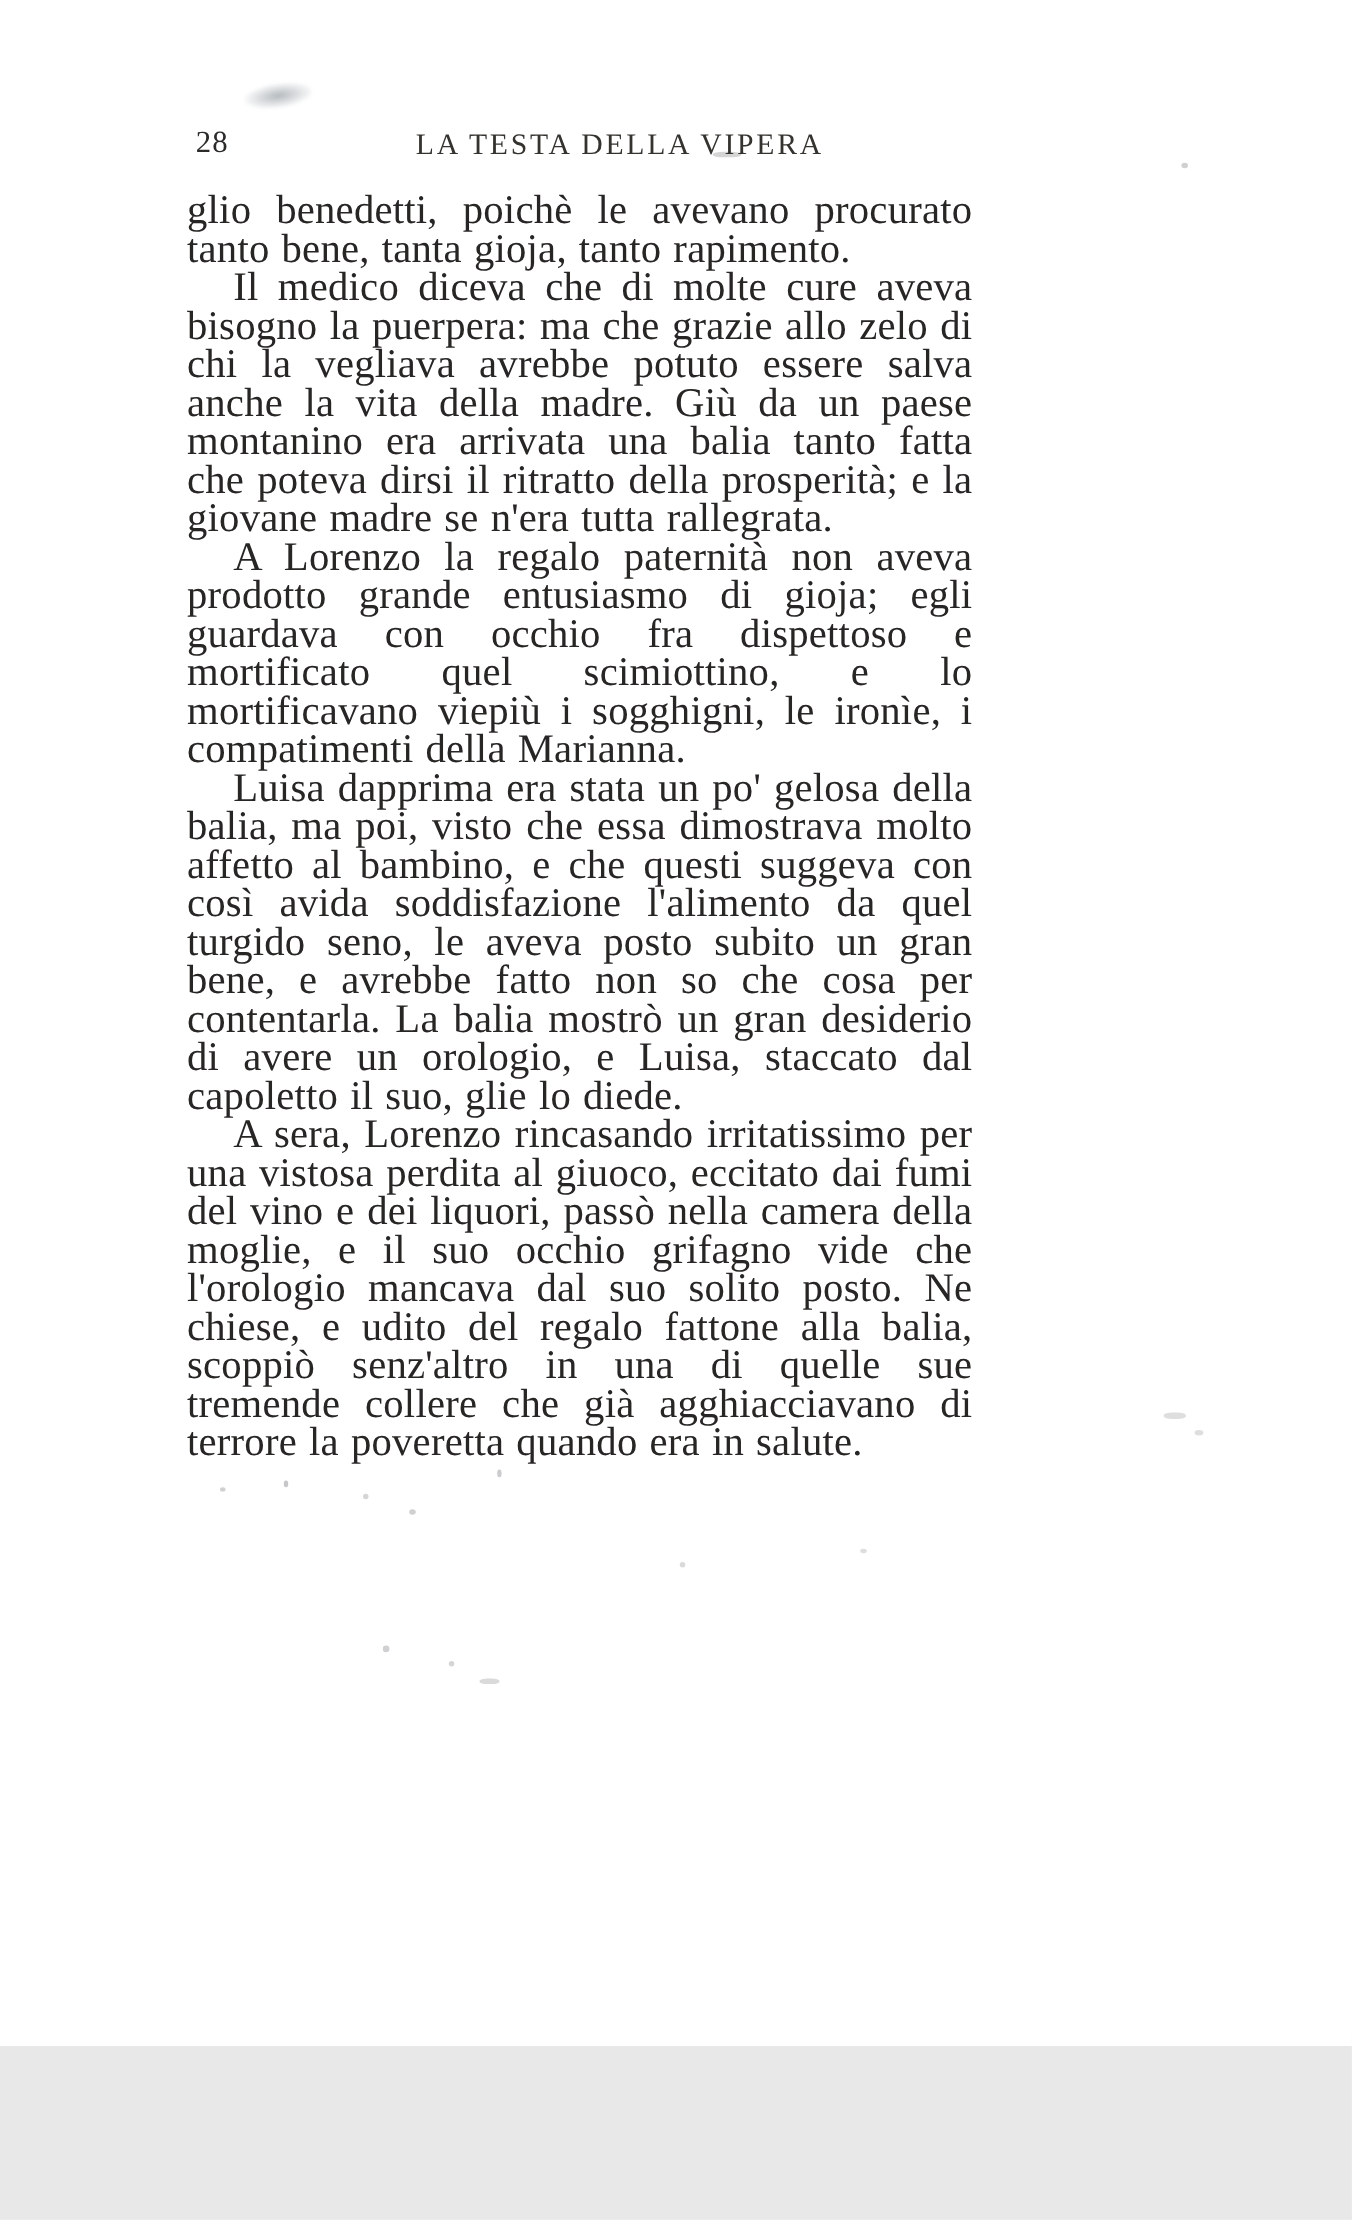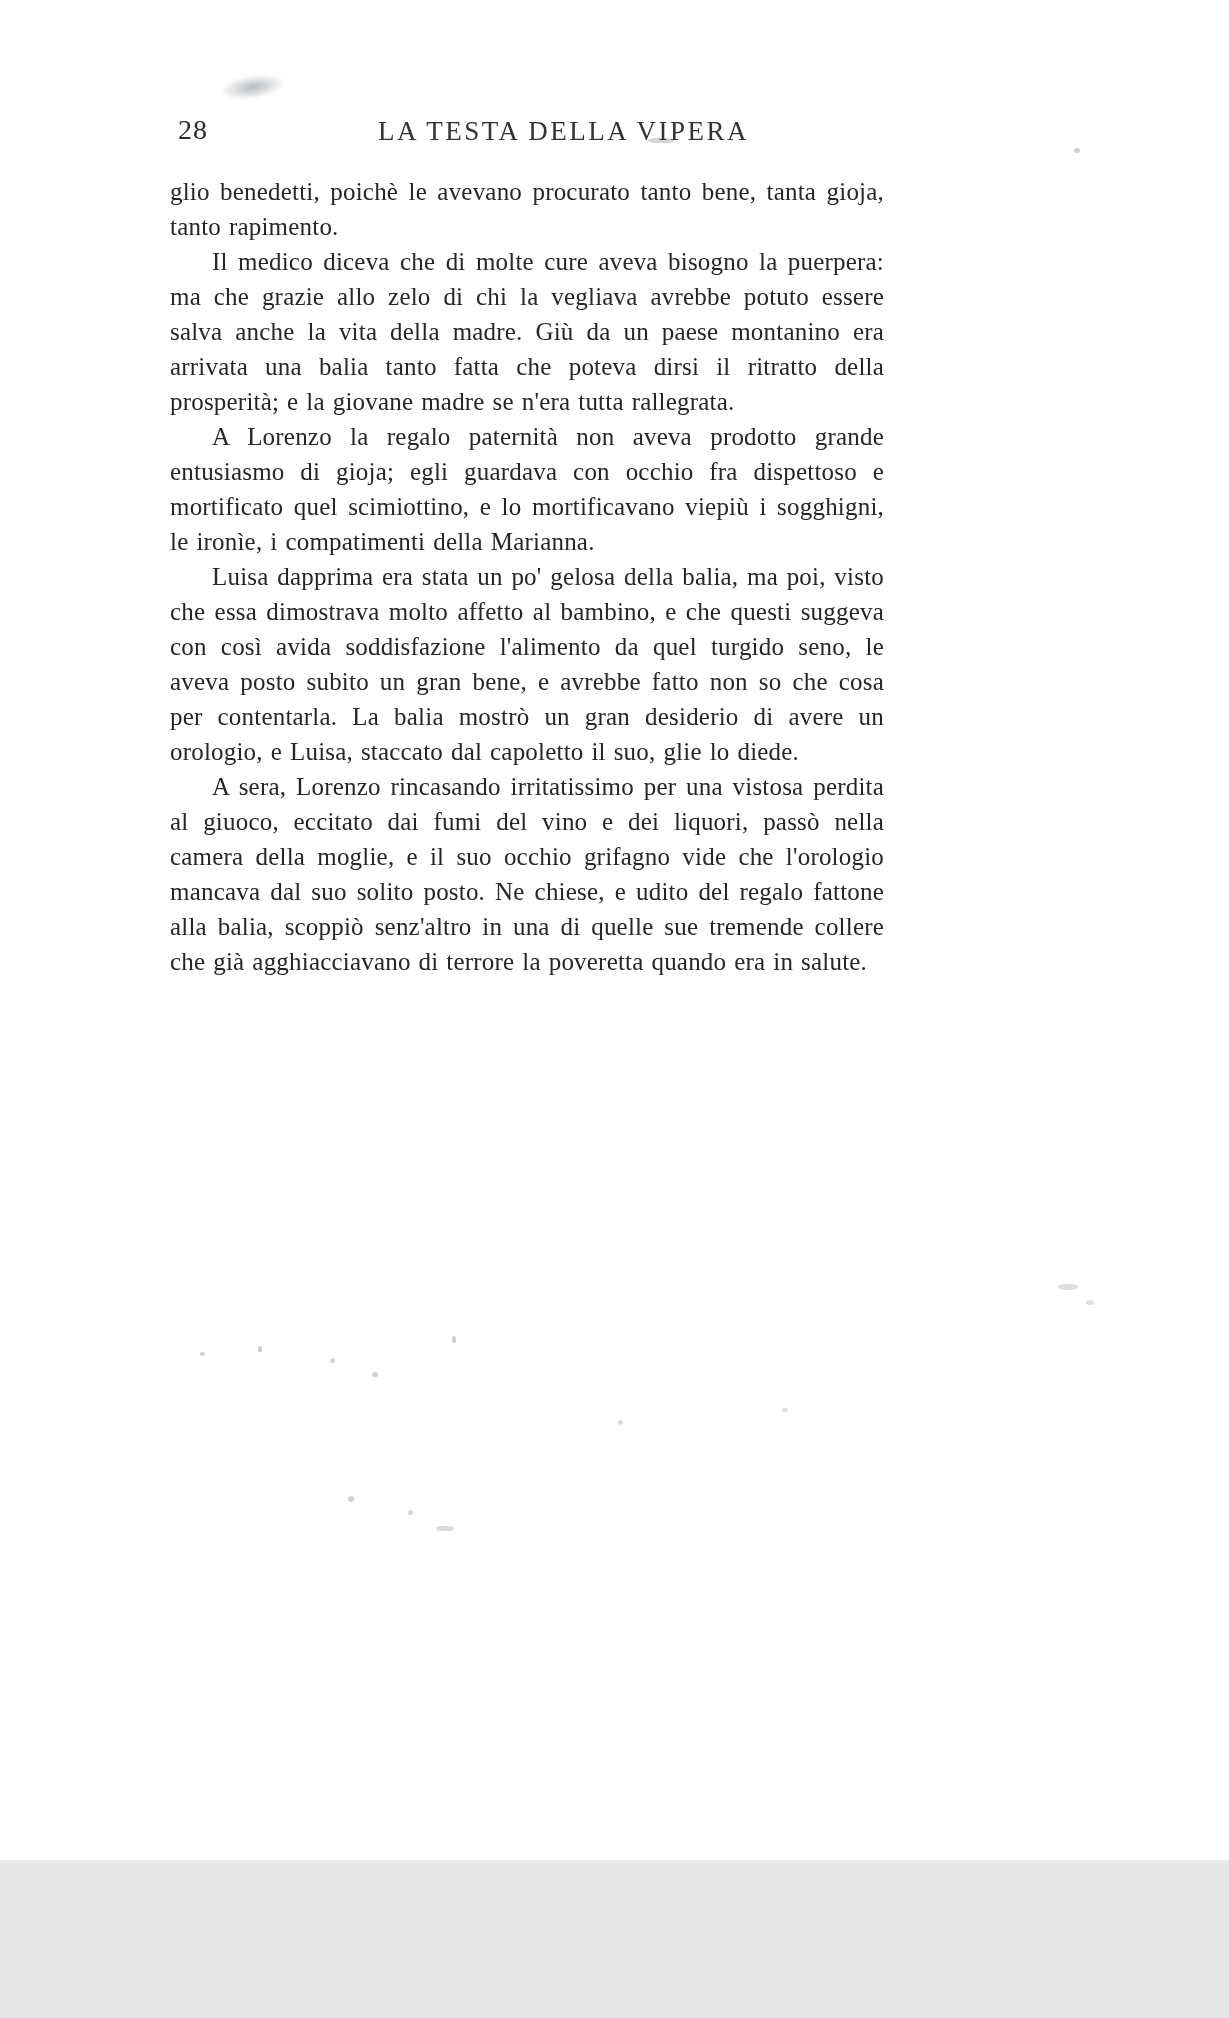--- a/index.html
+++ b/index.html
@@ -41,21 +41,21 @@
     left: 196px;
     top: 4px;
     font-size: 27px;
     letter-spacing: 2.5px;
     color: #35332f;
     white-space: nowrap;
     margin-left: 12px;
   }
   .body-text p {
     margin: 0;
-    font-size: 25px;
+    font-size: 37px;
     line-height: 35px;
     text-align: justify;
     text-indent: 42px;
     letter-spacing: 0.2px;
     word-spacing: 1.5px;
   }
   .body-text p.continuation {
     text-indent: 0;
   }
   

